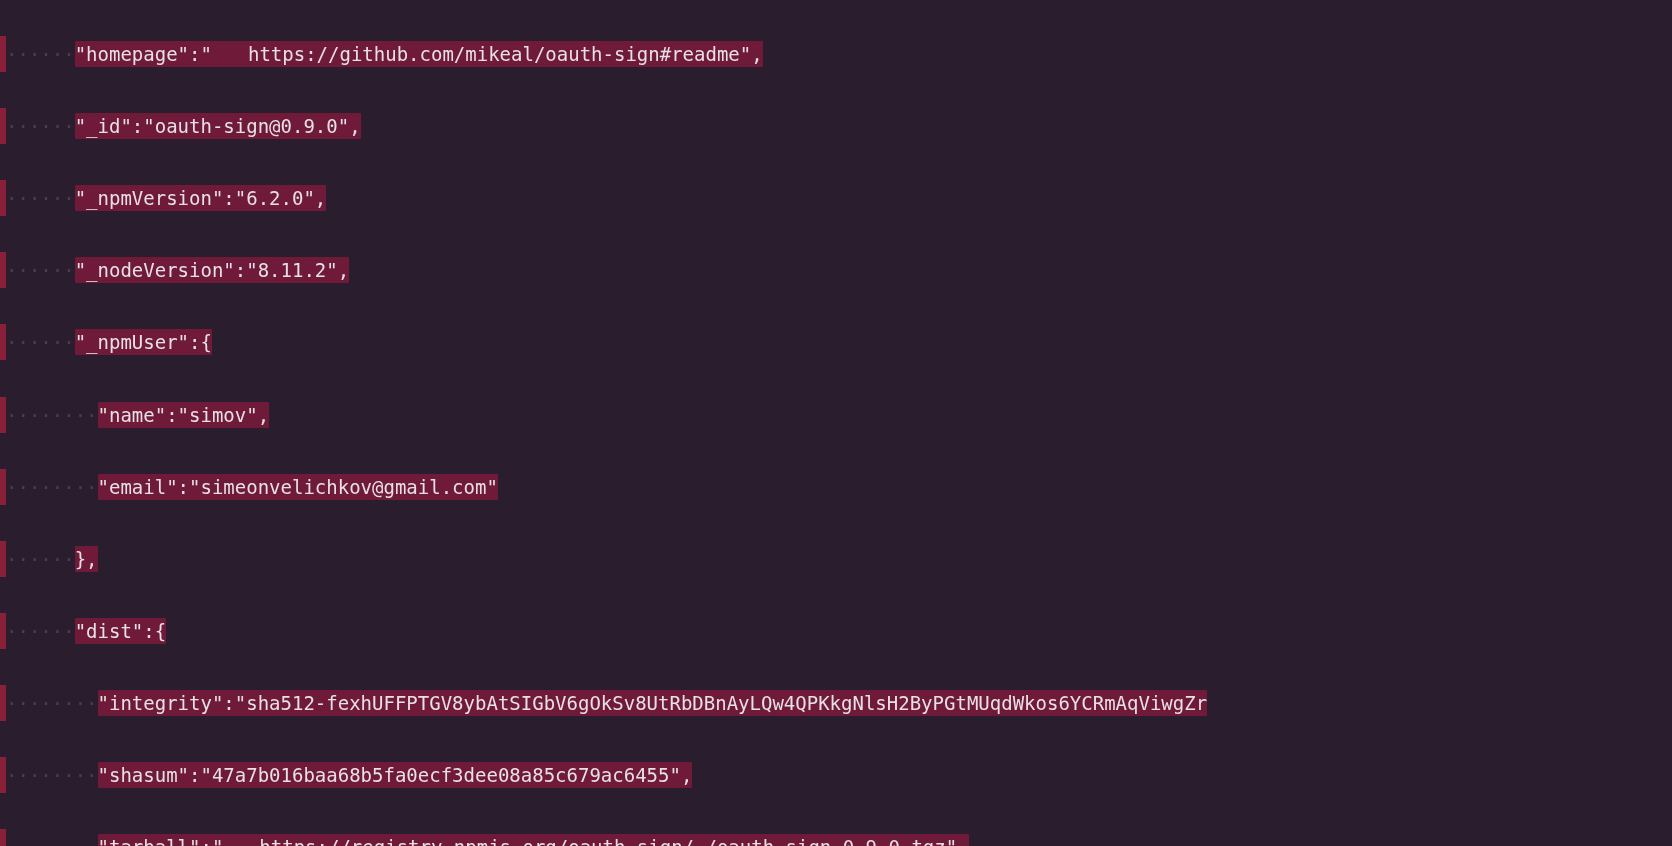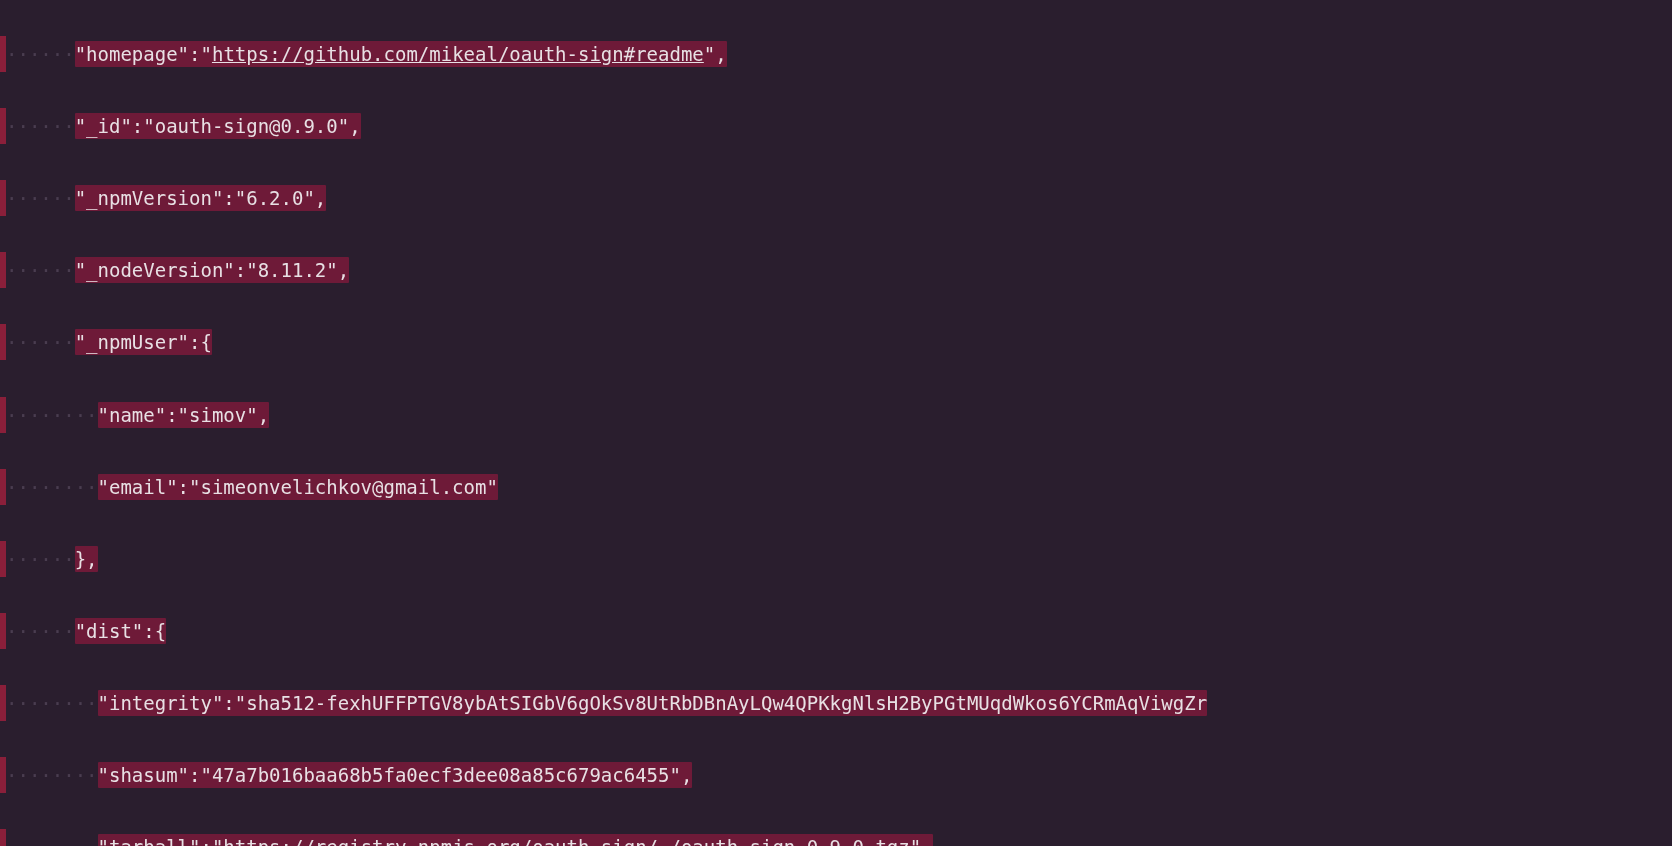--- a/index.html
+++ b/index.html
@@ -33,21 +33,21 @@
     color: #4a3d50;
     letter-spacing: 0;
   }
   .hl {
     background: #6e1a38;
     color: #e8e0e4;
     padding: 2px 0;
     border-radius: 1px;
   }
   .link {
-    text-decoration: underline;
+    margin-left: 36px;
   }
 </style>
 </head>
 <body>
 
 <div class="editor">
 <div class="line"><span class="gutter"></span><span class="ws">······</span><span class="hl"><span>"</span>homepage<span>":"</span><span class="link">https://github.com/mikeal/oauth-sign#readme</span><span>",</span></span></div>
 <div class="line"><span class="gutter"></span><span class="ws">······</span><span class="hl">"_id":"oauth-sign@0.9.0",</span></div>
 <div class="line"><span class="gutter"></span><span class="ws">······</span><span class="hl">"_npmVersion":"6.2.0",</span></div>
 <div class="line"><span class="gutter"></span><span class="ws">······</span><span class="hl">"_nodeVersion":"8.11.2",</span></div>

